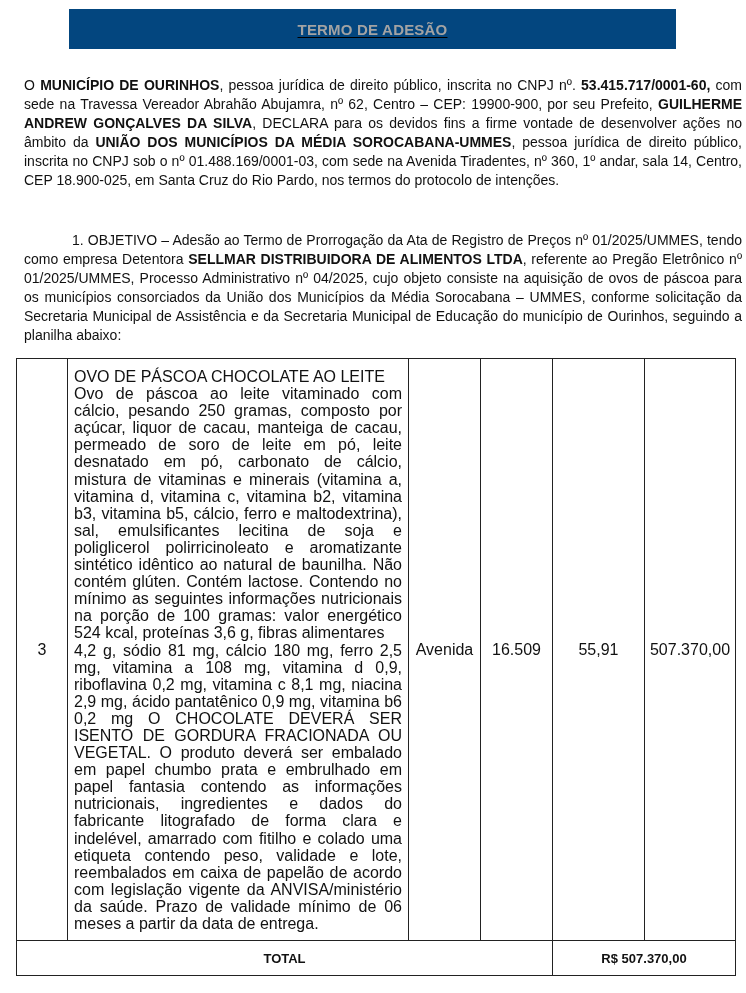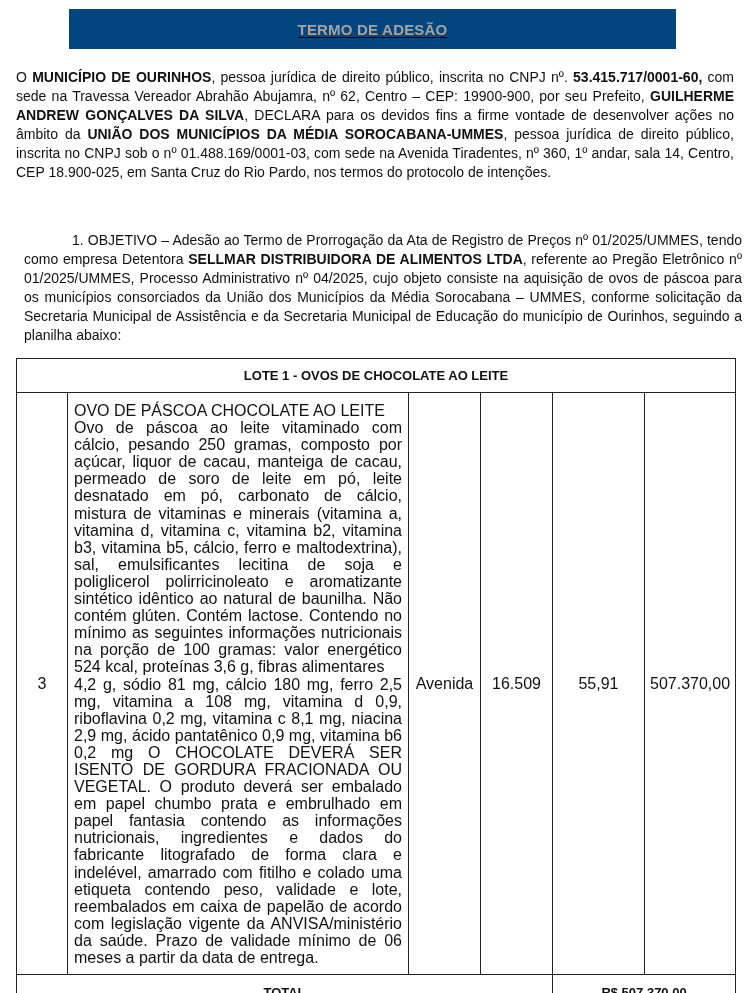--- a/index.html
+++ b/index.html
@@ -44,41 +44,38 @@
     .desc .d-title { display: block; }
     .total-row td { height: 34px; font-weight: bold; font-size: 13px; }
   </style>
 </head>
 <body>
 
 <div class="title-bar">
   <span>TERMO DE ADESÃO</span>
 </div>
 
-<p class="para p1" style="margin:0;">
+<p class="para p1" style="margin:8px;">
   <span>O </span><b>MUNICÍPIO DE OURINHOS</b><span>, pessoa jurídica de direito público, inscrita no CNPJ nº. </span><b>53.415.717/0001-60,</b><span> com sede na Travessa Vereador Abrahão Abujamra, nº 62, Centro – CEP: 19900-900, por seu Prefeito, </span><b>GUILHERME ANDREW GONÇALVES DA SILVA</b><span>, DECLARA para os devidos fins a firme vontade de desenvolver ações no âmbito da </span><b>UNIÃO DOS MUNICÍPIOS DA MÉDIA SOROCABANA-UMMES</b><span>, pessoa jurídica de direito público, inscrita no CNPJ sob o nº 01.488.169/0001-03, com sede na Avenida Tiradentes, nº 360, 1º andar, sala 14, Centro, CEP 18.900-025, em Santa Cruz do Rio Pardo, nos termos do protocolo de intenções.</span>
 </p>
 
 <p class="para p2" style="margin:8px;">
   <span>1. OBJETIVO – Adesão ao Termo de Prorrogação da Ata de Registro de Preços nº 01/2025/UMMES, tendo como empresa Detentora </span><b>SELLMAR DISTRIBUIDORA DE ALIMENTOS LTDA</b><span>, referente ao Pregão Eletrônico nº 01/2025/UMMES, Processo Administrativo nº 04/2025, cujo objeto consiste na aquisição de ovos de páscoa para os municípios consorciados da União dos Municípios da Média Sorocabana – UMMES, conforme solicitação da Secretaria Municipal de Assistência e da Secretaria Municipal de Educação do município de Ourinhos, seguindo a planilha abaixo:</span>
 </p>
 
 <table class="lote">
   <colgroup>
     <col style="width:51px">
       <col style="width:341px">
       <col style="width:72px">
       <col style="width:72px">
       <col style="width:92px">
       <col style="width:91px">
   </colgroup>
   <tbody>
-      <tr>
-    <td colspan="6" class="lote-title">LOTE 1  - OVOS DE CHOCOLATE AO LEITE</td>
-  </tr>
   <tr class="row">
     <td>3</td>
     <td class="desc">
       <span class="d-title">OVO DE PÁSCOA CHOCOLATE AO LEITE</span>
       <span>Ovo de páscoa ao leite vitaminado com cálcio, pesando 250 gramas, composto por açúcar, liquor de cacau, manteiga de cacau, permeado de soro de leite em pó, leite desnatado em pó, carbonato de cálcio, mistura de vitaminas e minerais (vitamina a, vitamina d, vitamina c, vitamina b2, vitamina b3, vitamina b5, cálcio, ferro e maltodextrina), sal, emulsificantes lecitina de soja e poliglicerol polirricinoleato e aromatizante sintético idêntico ao natural de baunilha. Não contém glúten. Contém lactose. Contendo no mínimo as seguintes informações nutricionais na porção de 100 gramas: valor energético 524 kcal, proteínas 3,6 g, fibras alimentares</span><br>
       <span>4,2 g, sódio 81 mg, cálcio 180 mg, ferro 2,5 mg, vitamina a 108 mg, vitamina d 0,9, riboflavina 0,2 mg, vitamina c 8,1 mg, niacina 2,9 mg, ácido pantatênico 0,9 mg, vitamina b6 0,2 mg O CHOCOLATE DEVERÁ SER ISENTO DE GORDURA FRACIONADA OU VEGETAL. O produto deverá ser embalado em papel chumbo prata e embrulhado em papel fantasia contendo as informações nutricionais, ingredientes e dados do fabricante litografado de forma clara e indelével, amarrado com fitilho e colado uma etiqueta contendo peso, validade e lote, reembalados em caixa de papelão de acordo com legislação vigente da ANVISA/ministério da saúde. Prazo de validade mínimo de 06 meses a partir da data de entrega.</span>
     </td>
     <td>Avenida</td>
     <td>16.509</td>
     <td>55,91</td>

